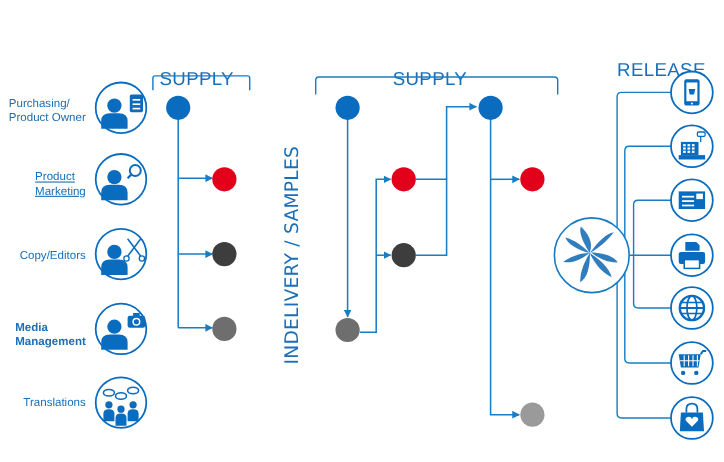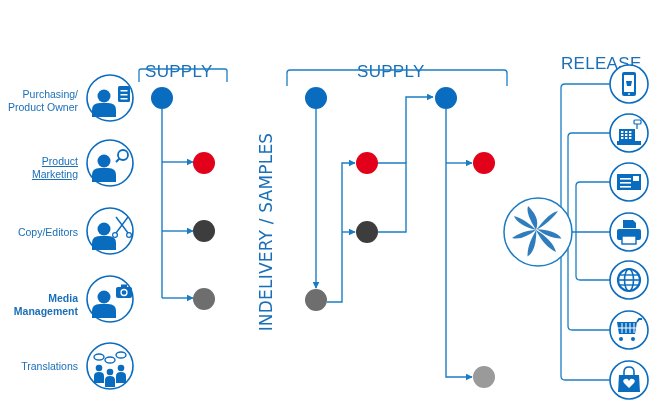--- a/index.html
+++ b/index.html
@@ -1,18 +1,18 @@
 <!DOCTYPE html>
 <html><head>
 <meta charset="utf-8">
 <style>
   html, body { margin: 0; padding: 0; background: #ffffff; }
   body { width: 658px; height: 420px; position: relative; overflow: hidden; font-family: "Liberation Sans", sans-serif; }
   #stage { position: absolute; left: 0; top: 0; width: 658px; height: 420px; }
-  .role-label { position: absolute; right: 580px; text-align: right; color: #1a6fb8; font-size: 10.5px; line-height: 13px; white-space: pre-line; }
+  .role-label { position: absolute; right: 580px; text-align: left; color: #1a6fb8; font-size: 10.5px; line-height: 13px; white-space: pre-line; }
   .section-title { position: absolute; color: #1a6fb8; font-size: 17px; letter-spacing: 0.3px; margin-top: 26px; }
   .vert-label { position: absolute; left: 266px; top: 232px; color: #1a6fb8; font-size: 17px; white-space: nowrap; transform: translate(-50%, -50%) rotate(-90deg); font-family: "DejaVu Sans", sans-serif; letter-spacing: 0.2px; }
 </style>
 </head>
 <body>
 
 <div id="stage">
 
   <div class="role-label" style="top:88px;">Purchasing/
 Product Owner</div>

